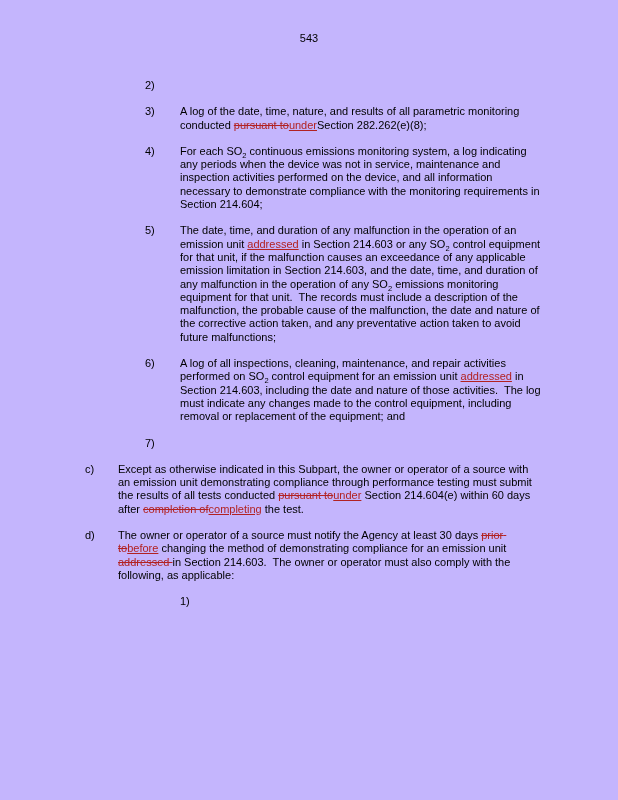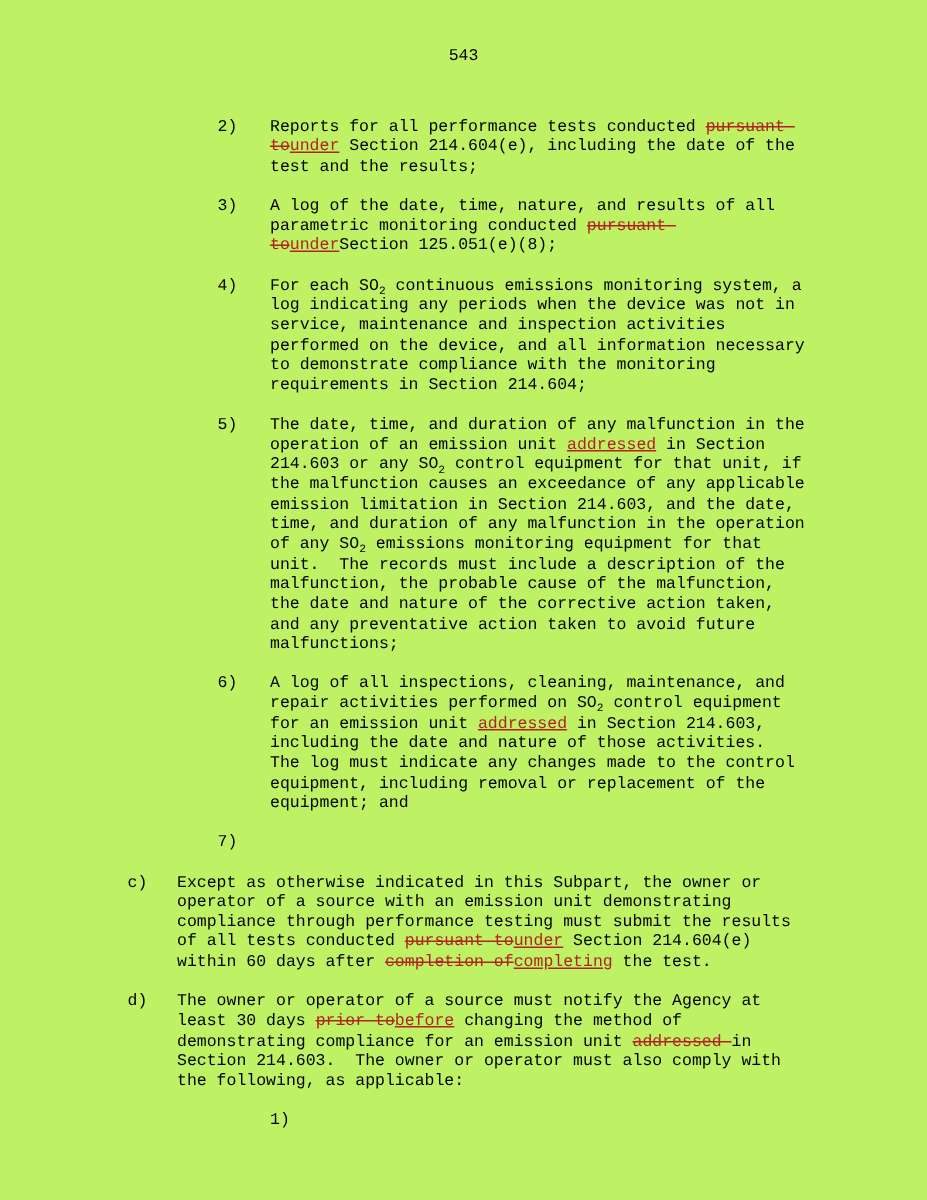--- a/index.html
+++ b/index.html
@@ -4,22 +4,22 @@
 <style>
   html, body {
     margin: 0;
     padding: 0;
     background: #ffffff;
   }
   .page {
     position: relative;
     width: 618px;
     height: 800px;
-    background: #bef264;
-    font-family: Liberation Mono, monospace;
+    background: #c4b5fd;
+    font-family: Liberation Sans, sans-serif;
     font-size: 11px;
     line-height: 13.3px;
     color: #000000;
     overflow: hidden;
   }
   .page-number {
     position: absolute;
     top: 32px;
     left: 0;
     width: 100%;
@@ -62,25 +62,24 @@
   }
 </style>
 </head>
 <body>
 
 <div class="page">
   <div class="page-number">543</div>
   <div class="doc-body" id="doc-body">
       <div class="item lvl2">
         <span class="label">2)</span>
-        <span class="text"><span class="seg-n">Reports for all performance tests conducted </span><span class="seg-d">pursuant to</span><span class="seg-i">under</span><span class="seg-n"> Section 214.604(e), including the date of the test and the results;</span></span>
       </div>
       <div class="item lvl2">
         <span class="label">3)</span>
-        <span class="text"><span class="seg-n">A log of the date, time, nature, and results of all parametric monitoring conducted </span><span class="seg-d">pursuant to</span><span class="seg-i">under</span><span class="seg-n">Section 125.051(e)(8);</span></span>
+        <span class="text"><span class="seg-n">A log of the date, time, nature, and results of all parametric monitoring conducted </span><span class="seg-d">pursuant to</span><span class="seg-i">under</span><span class="seg-n">Section 282.262(e)(8);</span></span>
       </div>
       <div class="item lvl2">
         <span class="label">4)</span>
         <span class="text"><span class="seg-n">For each SO</span><span class="seg-sub">2</span><span class="seg-n"> continuous emissions monitoring system, a log indicating any periods when the device was not in service, maintenance and inspection activities performed on the device, and all information necessary to demonstrate compliance with the monitoring requirements in Section 214.604;</span></span>
       </div>
       <div class="item lvl2">
         <span class="label">5)</span>
         <span class="text"><span class="seg-n">The date, time, and duration of any malfunction in the operation of an emission unit </span><span class="seg-i">addressed</span><span class="seg-n"> in Section 214.603 or any SO</span><span class="seg-sub">2</span><span class="seg-n"> control equipment for that unit, if the malfunction causes an exceedance of any applicable emission limitation in Section 214.603, and the date, time, and duration of any malfunction in the operation of any SO</span><span class="seg-sub">2</span><span class="seg-n"> emissions monitoring equipment for that unit.  The records must include a description of the malfunction, the probable cause of the malfunction, the date and nature of the corrective action taken, and any preventative action taken to avoid future malfunctions;</span></span>
       </div>
       <div class="item lvl2">

